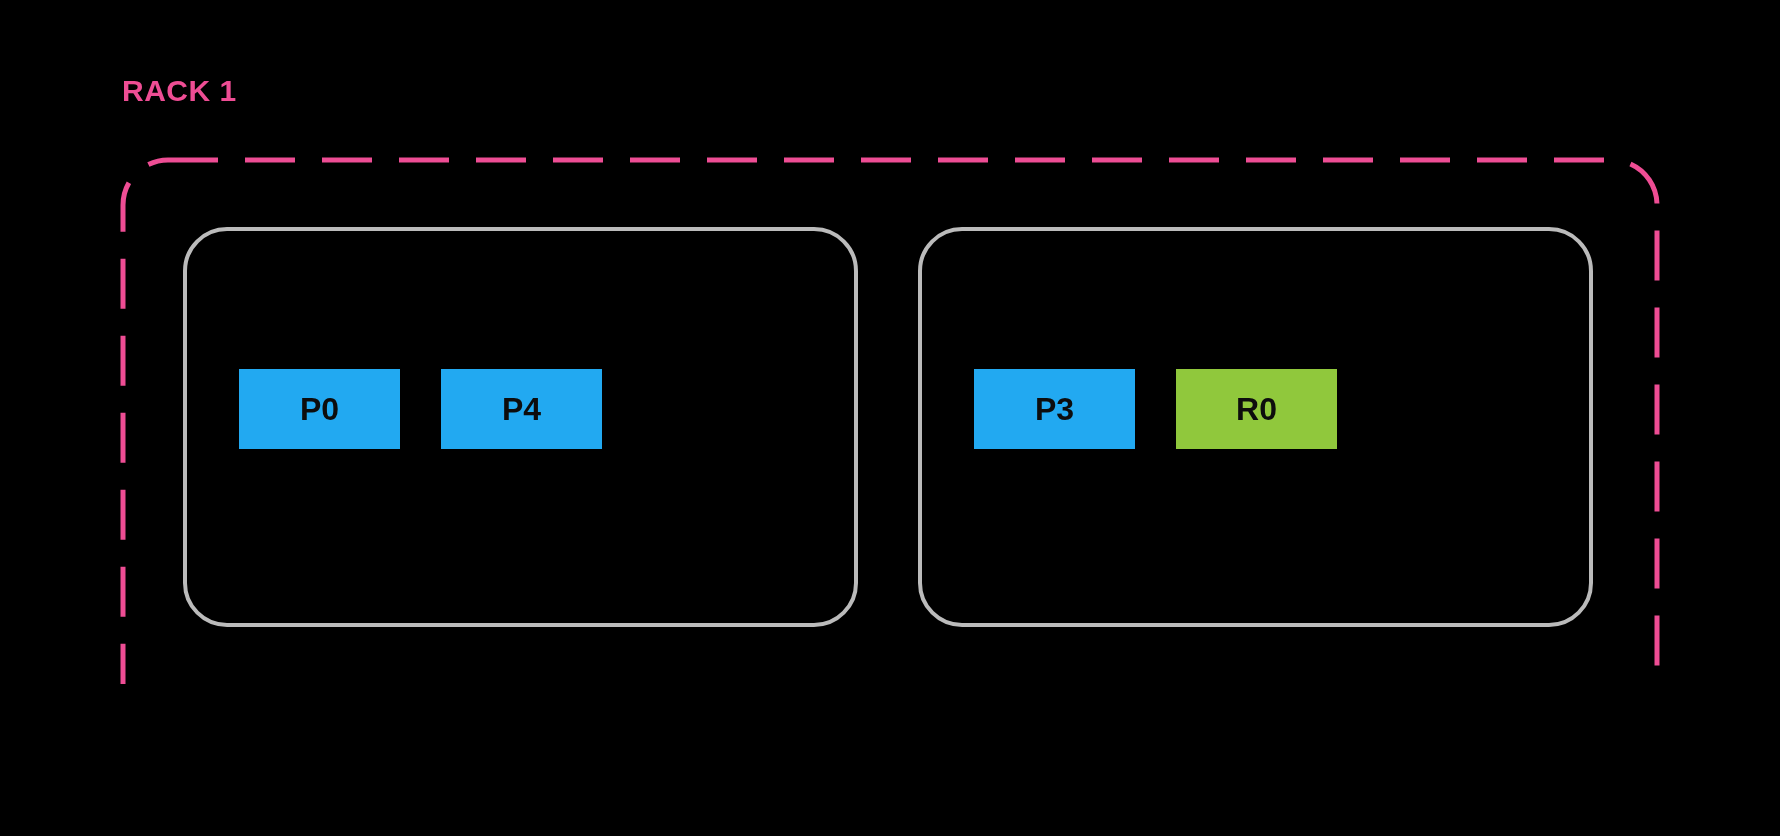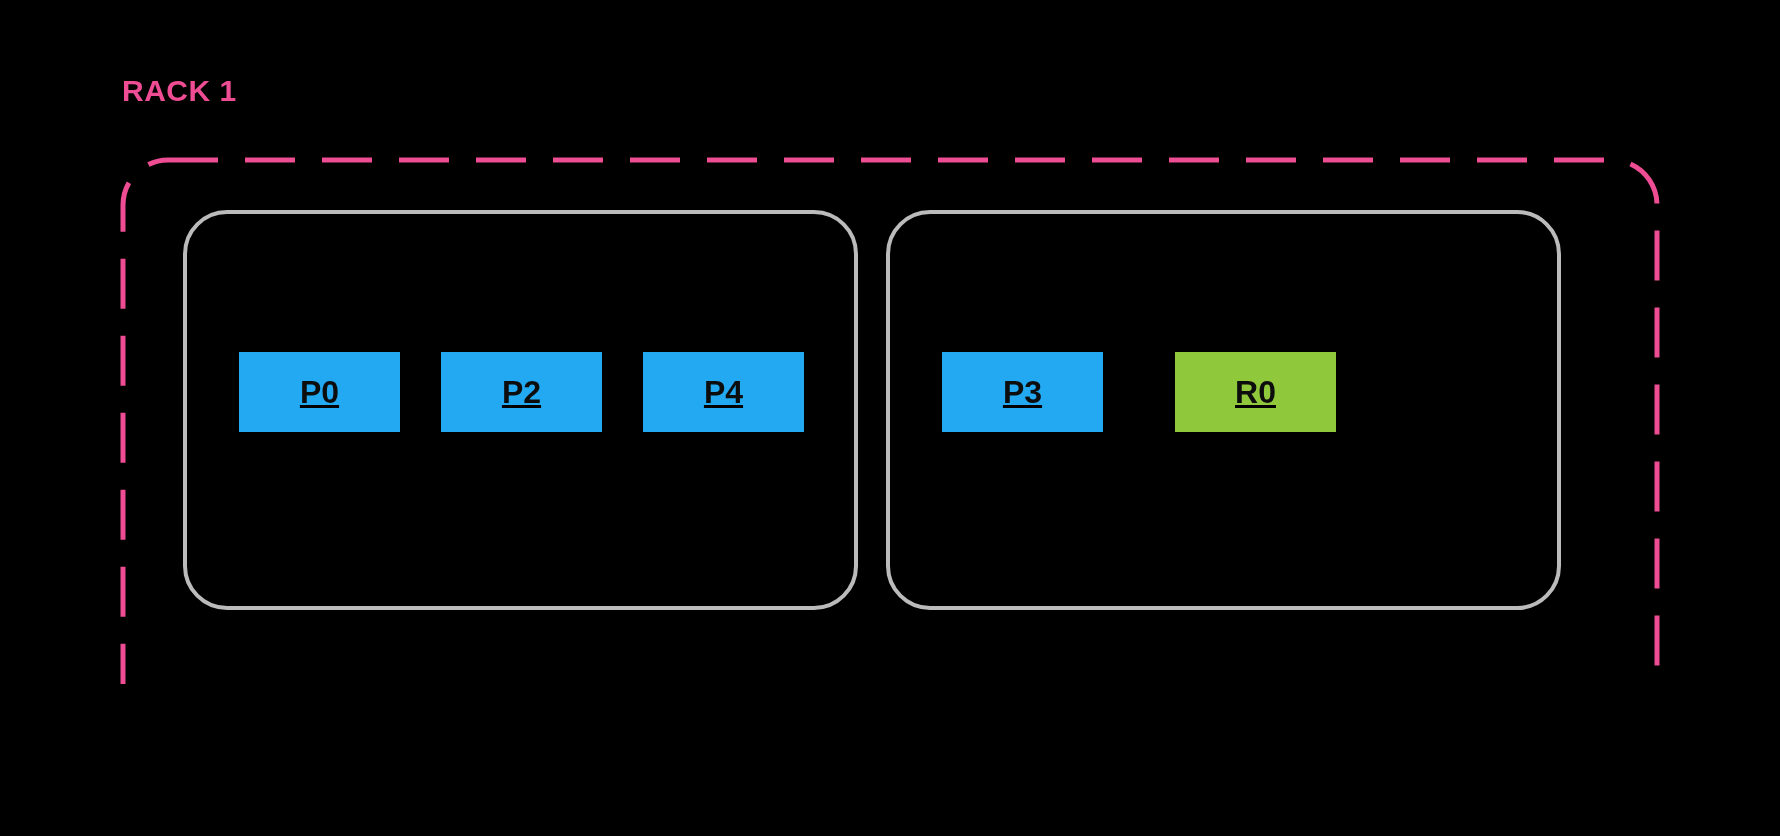--- a/index.html
+++ b/index.html
@@ -41,24 +41,23 @@
   }
   .rack-border-svg rect {
     fill: none;
     stroke: var(--rack-border);
     stroke-width: 5;
     stroke-dasharray: 50 27;
   }
   .hosts {
     position: absolute;
     left: 183px;
-    top: 210px;
+    top: 227px;
     display: flex;
-    gap: 28px;
-    text-decoration: underline;
+    gap: 60px;
   }
   .host {
     width: 675px;
     height: 400px;
     border: 4px solid var(--host-border);
     border-radius: 44px;
     padding: 138px 0 0 52px;
   }
   .chip-row {
     display: flex;
@@ -69,39 +68,38 @@
     width: 161px;
     height: 80px;
     display: flex;
     align-items: center;
     justify-content: center;
     font-size: 32px;
     font-weight: 700;
     color: var(--chip-text);
   }
   .chip.primary { background: var(--primary); }
-  .chip.replica { background: var(--replica); margin-left: 31px; }
+  .chip.replica { background: var(--replica); }
 </style>
 </head>
 <body>
 
 <div class="canvas">
 
   <div class="rack-label">RACK 1</div>
 
   <svg class="rack-border-svg" viewBox="0 0 1540 600" xmlns="http://www.w3.org/2000/svg">
     <rect x="3" y="3" width="1534" height="594" rx="45" ry="45"></rect>
   </svg>
 
   <div class="hosts">
 
     <div class="host">
       <div class="chip-row">
         <div class="chip primary">P0</div>
-        <div class="chip primary">P2</div>
         <div class="chip primary">P4</div>
       </div>
       <div class="chip-row">
       </div>
     </div>
 
     <div class="host">
       <div class="chip-row">
         <div class="chip primary">P3</div>
         <div class="chip replica">R0</div>

